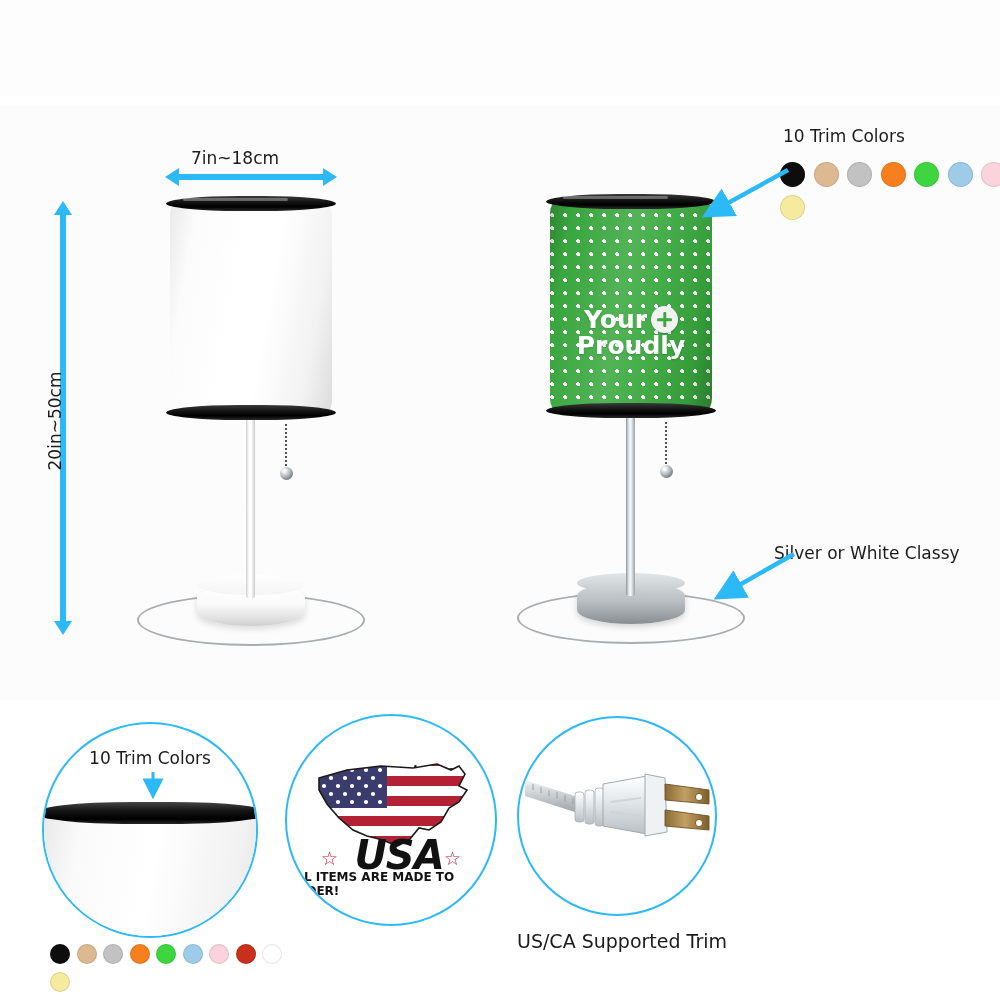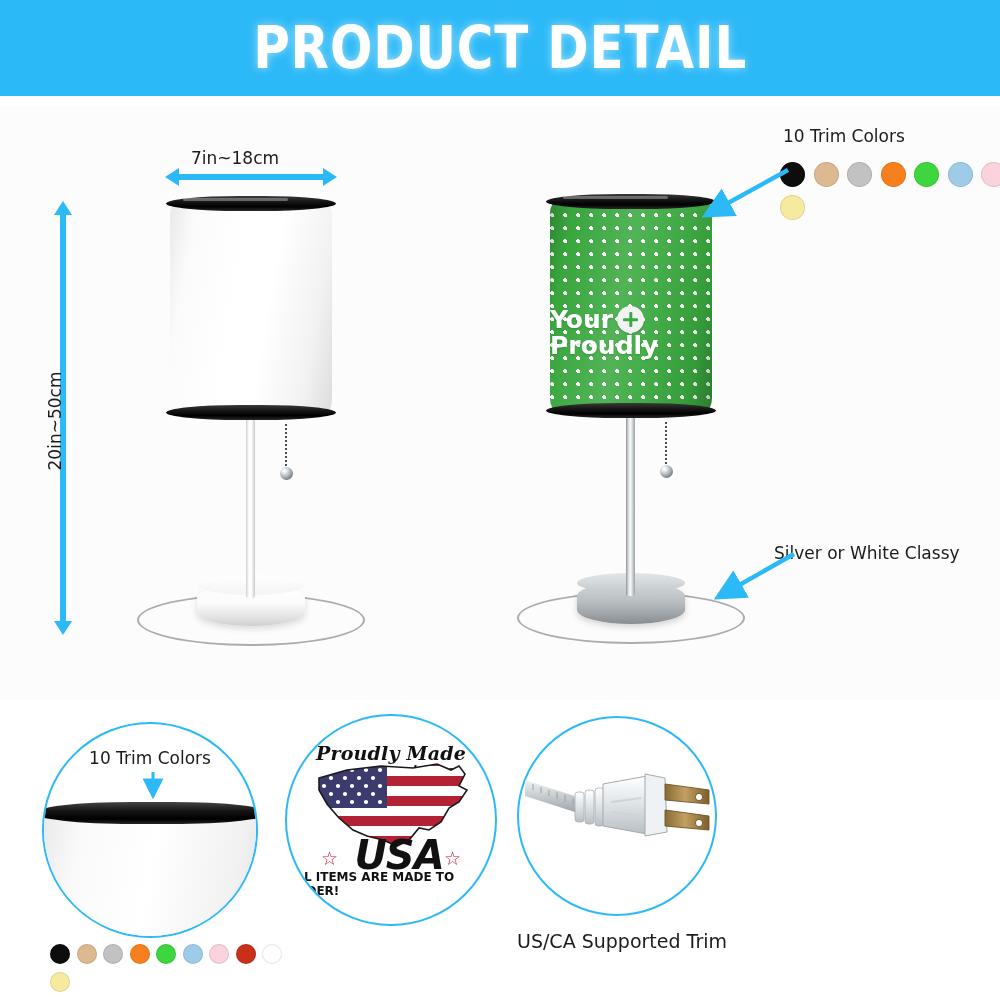--- a/index.html
+++ b/index.html
@@ -115,21 +115,21 @@
   }
   .pull-knob {
     position: absolute; left: -5px; bottom: -12px;
     width: 13px; height: 13px; border-radius: 50%;
     background: radial-gradient(circle at 34% 30%, #ffffff 6%, #b9bec2 42%, #71777b 78%, #4b5054 100%);
   }
 
   
   .design-overlay {
     position:absolute; left:0; right:0; top:106px;
-    display:flex; flex-direction:column; align-items:flex-start;
+    display:flex; flex-direction:column; align-items:center;
     pointer-events:none;
   }
   .design-line {
     display:flex; align-items:center; gap:4px;
     color:#ffffff;
     font-family: "DejaVu Sans", sans-serif;
     font-weight:bold; font-size:25px; line-height:1.02;
     text-shadow: 0 1px 2px rgba(0,0,0,0.18);
   }
   .plus-badge {
@@ -278,23 +278,20 @@
   .usa-star { position:absolute; color:#c8102e; font-size:19px; bottom:54px; }
 
   
   .plug-wrap { position:absolute; inset:0; }
 </style>
 </head>
 <body>
 
 <div id="stage">
 
-  <div class="banner">
-    <div class="banner-title">PRODUCT DETAIL</div>
-  </div>
   <div class="banner-gap"></div>
 
   <div class="showcase">
 
     <div class="dim-label" style="left:191px; top:42px;">7in~18cm</div>
     <div class="arrow-h" style="left:178px; top:68px; width:146px;"></div>
 
     <div class="arrow-v" style="left:60px; top:108px; height:408px;"></div>
     <div class="label-vert" style="left:-5px; top:305px; width:120px; text-align:center;">20in~50cm</div>
 
@@ -423,21 +420,20 @@
           <div class="swatch sm" style="background:#ffffff"></div>
         </div>
         <div class="swatch-row sm">
           <div class="swatch sm" style="background:#f5ea9d"></div>
         </div>
       </div>
     </div>
 
     <div class="circle-panel" style="left:285px; top:14px;">
       <div class="circle" style="width:212px; height:212px;">
-        <div class="usa-text-top">Proudly Made</div>
         <div class="usa-text-inthe">in the</div>
 
         <svg style="position:absolute; left:22px; top:40px;" width="170" height="104" viewBox="0 0 170 104">
           <defs>
             <clipPath id="usclip">
               <path d="M10,22 L38,14 L72,10 L104,12 L128,8 L142,14 L150,10 L156,18 L150,30
                        L158,34 L150,46 L140,52 L132,66 L120,74 L110,72 L100,84 L88,90
                        L74,84 L58,80 L44,74 L30,62 L18,48 L10,34 Z"></path>
             </clipPath>
           </defs>

